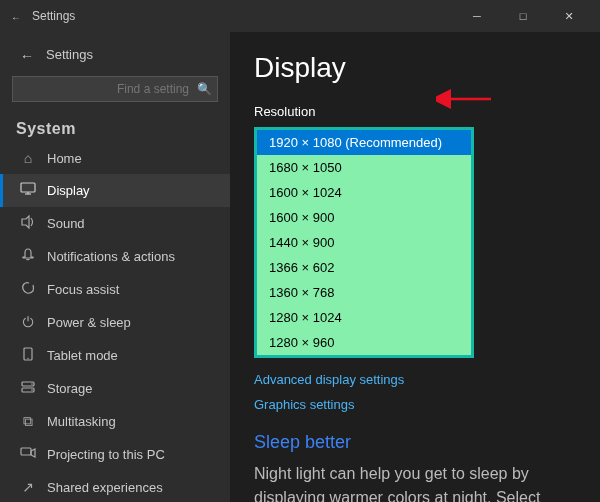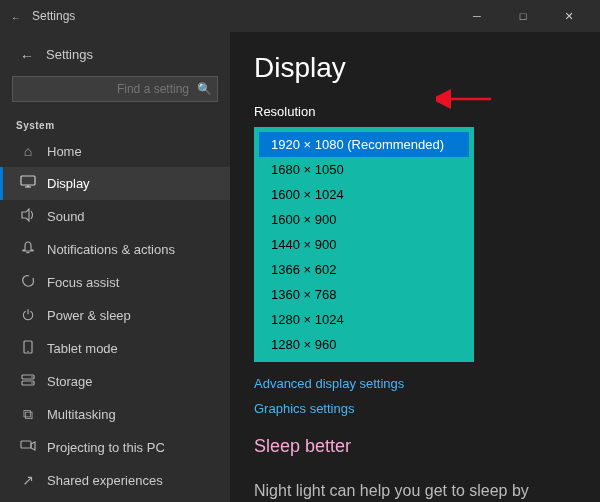--- a/index.html
+++ b/index.html
@@ -113,21 +113,21 @@
       position: absolute;
       right: 6px;
       top: 50%;
       transform: translateY(-50%);
       color: #aaa;
       font-size: 12px;
     }
 
     .section-label {
       color: #ccc;
-      font-size: 10px;
+      font-size: 16px;
       font-weight: 600;
       padding: 6px 16px 4px 16px;
       letter-spacing: 0.5px;
     }
 
     .sidebar-item {
       display: flex;
       align-items: center;
       gap: 10px;
       padding: 8px 16px;
@@ -172,22 +172,22 @@
     .dropdown-section {
       position: relative;
       margin-bottom: 8px;
     }
     .section-heading {
       color: #fff;
       font-size: 13px;
       margin-bottom: 8px;
     }
     .dropdown-list {
-      background: #14b8a6;
-      border: 5px solid #14b8a6;
+      background: #86efac;
+      border: 3px solid #14b8a6;
       width: 220px;
       font-size: 13px;
       color: #000;
     }
     .dropdown-item {
       padding: 5px 12px;
       cursor: pointer;
     }
     .dropdown-item.selected {
       background: #0078d4;
@@ -200,24 +200,24 @@
       cursor: pointer;
       text-decoration: none;
       display: inline-block;
       margin: 6px 0 4px 0;
     }
 
     .sleep-section {
       margin-top: 16px;
     }
     .sleep-title {
-      color: #f9a8d4;
+      color: #3b82f6;
       font-size: 18px;
       font-weight: 300;
-      margin-bottom: 22px;
+      margin-bottom: 9px;
     }
     .sleep-desc {
       color: #bbb;
       font-size: 16px;
       line-height: 1.5;
       max-width: 340px;
     }
     .sleep-link {
       color: #4ab4f5;
       font-size: 13px;

